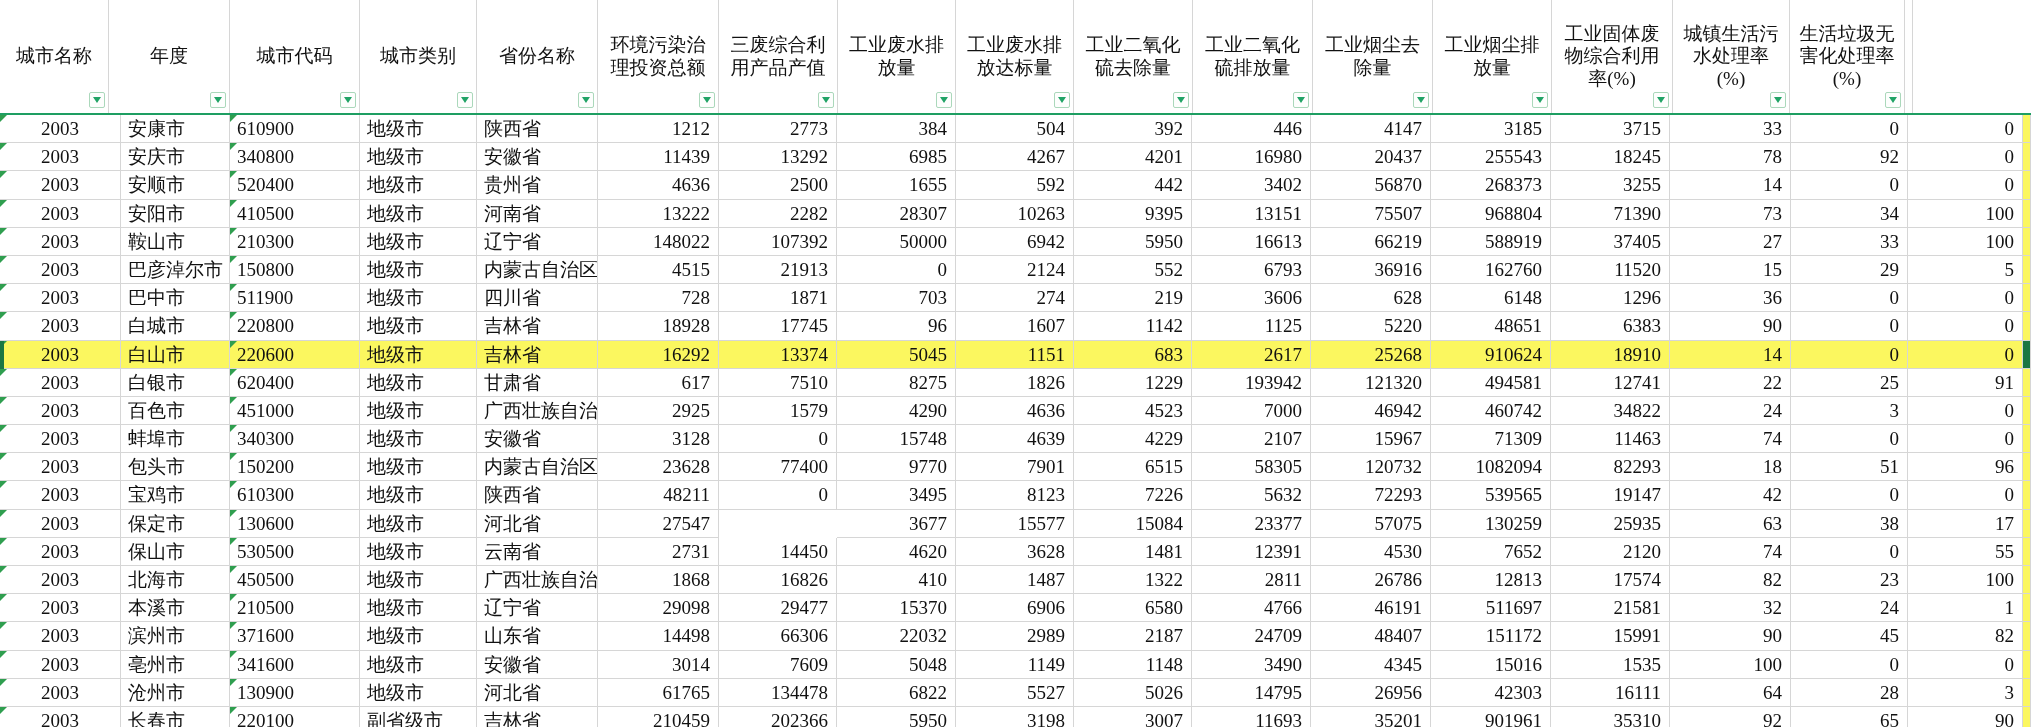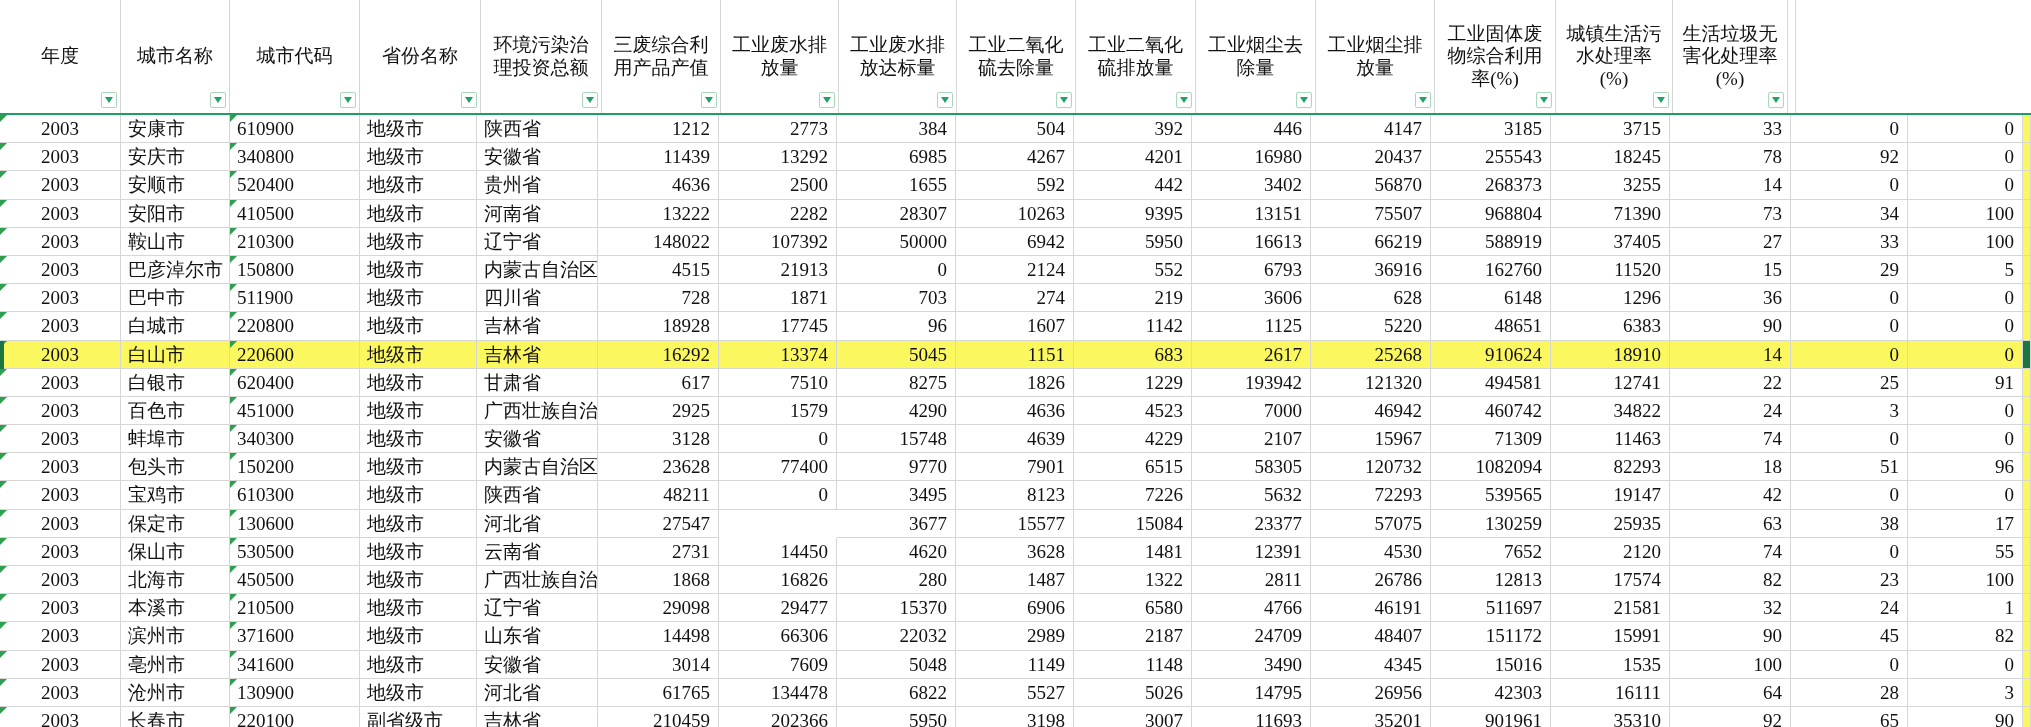--- a/index.html
+++ b/index.html
@@ -103,34 +103,40 @@
     position:absolute;left:0;top:0;bottom:0;width:4px;
     background:var(--sel-green);
     z-index:3;
   }
 </style>
 </head>
 <body>
 
 <div id="sheet">
   <div class="header-row">
+      <div class="h-cell" style="width: 109px;">
+        <div class="h-label">城市名称</div>
+        <div class="filter-btn">
+          <div class="filter-tri"></div>
+        </div>
+      </div>
       <div class="h-cell" style="width: 121px;">
         <div class="h-label">年度</div>
         <div class="filter-btn">
           <div class="filter-tri"></div>
         </div>
       </div>
-      <div class="h-cell" style="width: 109px;">
-        <div class="h-label">城市名称</div>
-        <div class="filter-btn">
-          <div class="filter-tri"></div>
-        </div>
-      </div>
       <div class="h-cell" style="width: 130px;">
         <div class="h-label">城市代码</div>
+        <div class="filter-btn">
+          <div class="filter-tri"></div>
+        </div>
+      </div>
+      <div class="h-cell" style="width: 117px;">
+        <div class="h-label">城市类别</div>
         <div class="filter-btn">
           <div class="filter-tri"></div>
         </div>
       </div>
       <div class="h-cell" style="width: 121px;">
         <div class="h-label">省份名称</div>
         <div class="filter-btn">
           <div class="filter-tri"></div>
         </div>
       </div>
@@ -1132,21 +1138,21 @@
         <div class="cell align-left" style="width: 121px;">
           <div class="cell-text">广西壮族自治区</div>
         </div>
         <div class="cell align-right" style="width: 121px;">
           <div class="cell-text">1868</div>
         </div>
         <div class="cell align-right" style="width: 118px;">
           <div class="cell-text">16826</div>
         </div>
         <div class="cell align-right" style="width: 119px;">
-          <div class="cell-text">280</div>
+          <div class="cell-text">410</div>
         </div>
         <div class="cell align-right" style="width: 118px;">
           <div class="cell-text">1487</div>
         </div>
         <div class="cell align-right" style="width: 118px;">
           <div class="cell-text">1322</div>
         </div>
         <div class="cell align-right" style="width: 119px;">
           <div class="cell-text">2811</div>
         </div>

